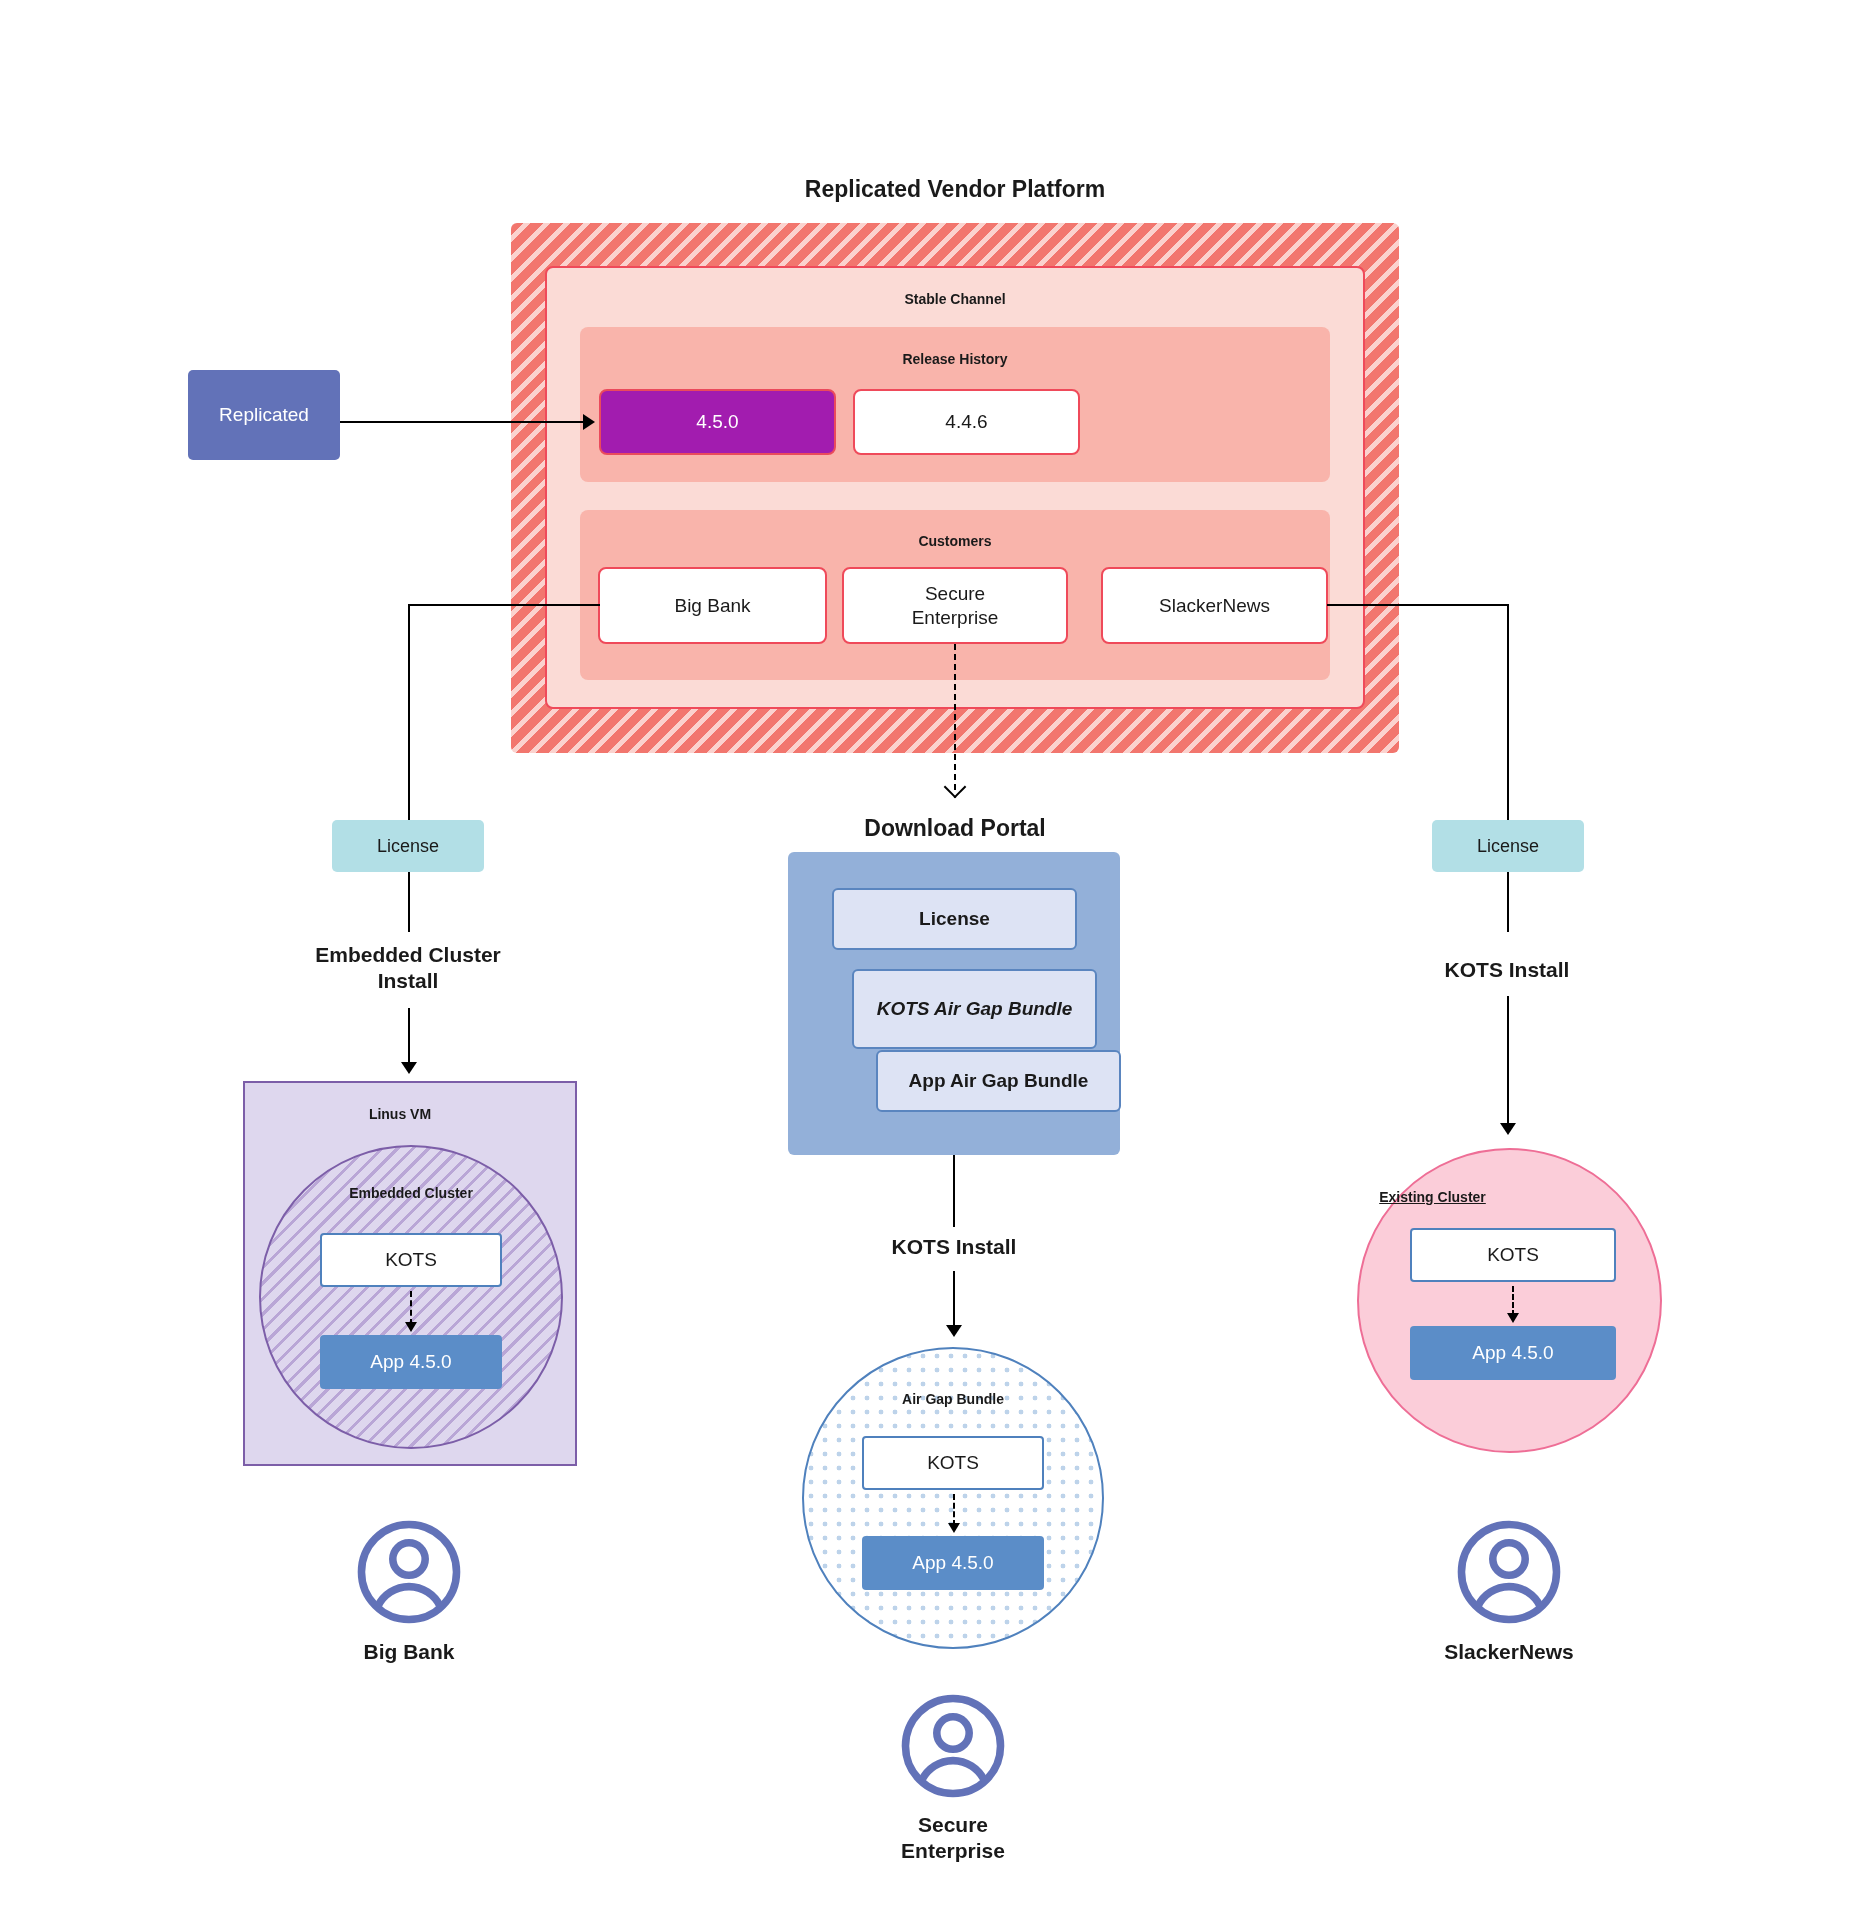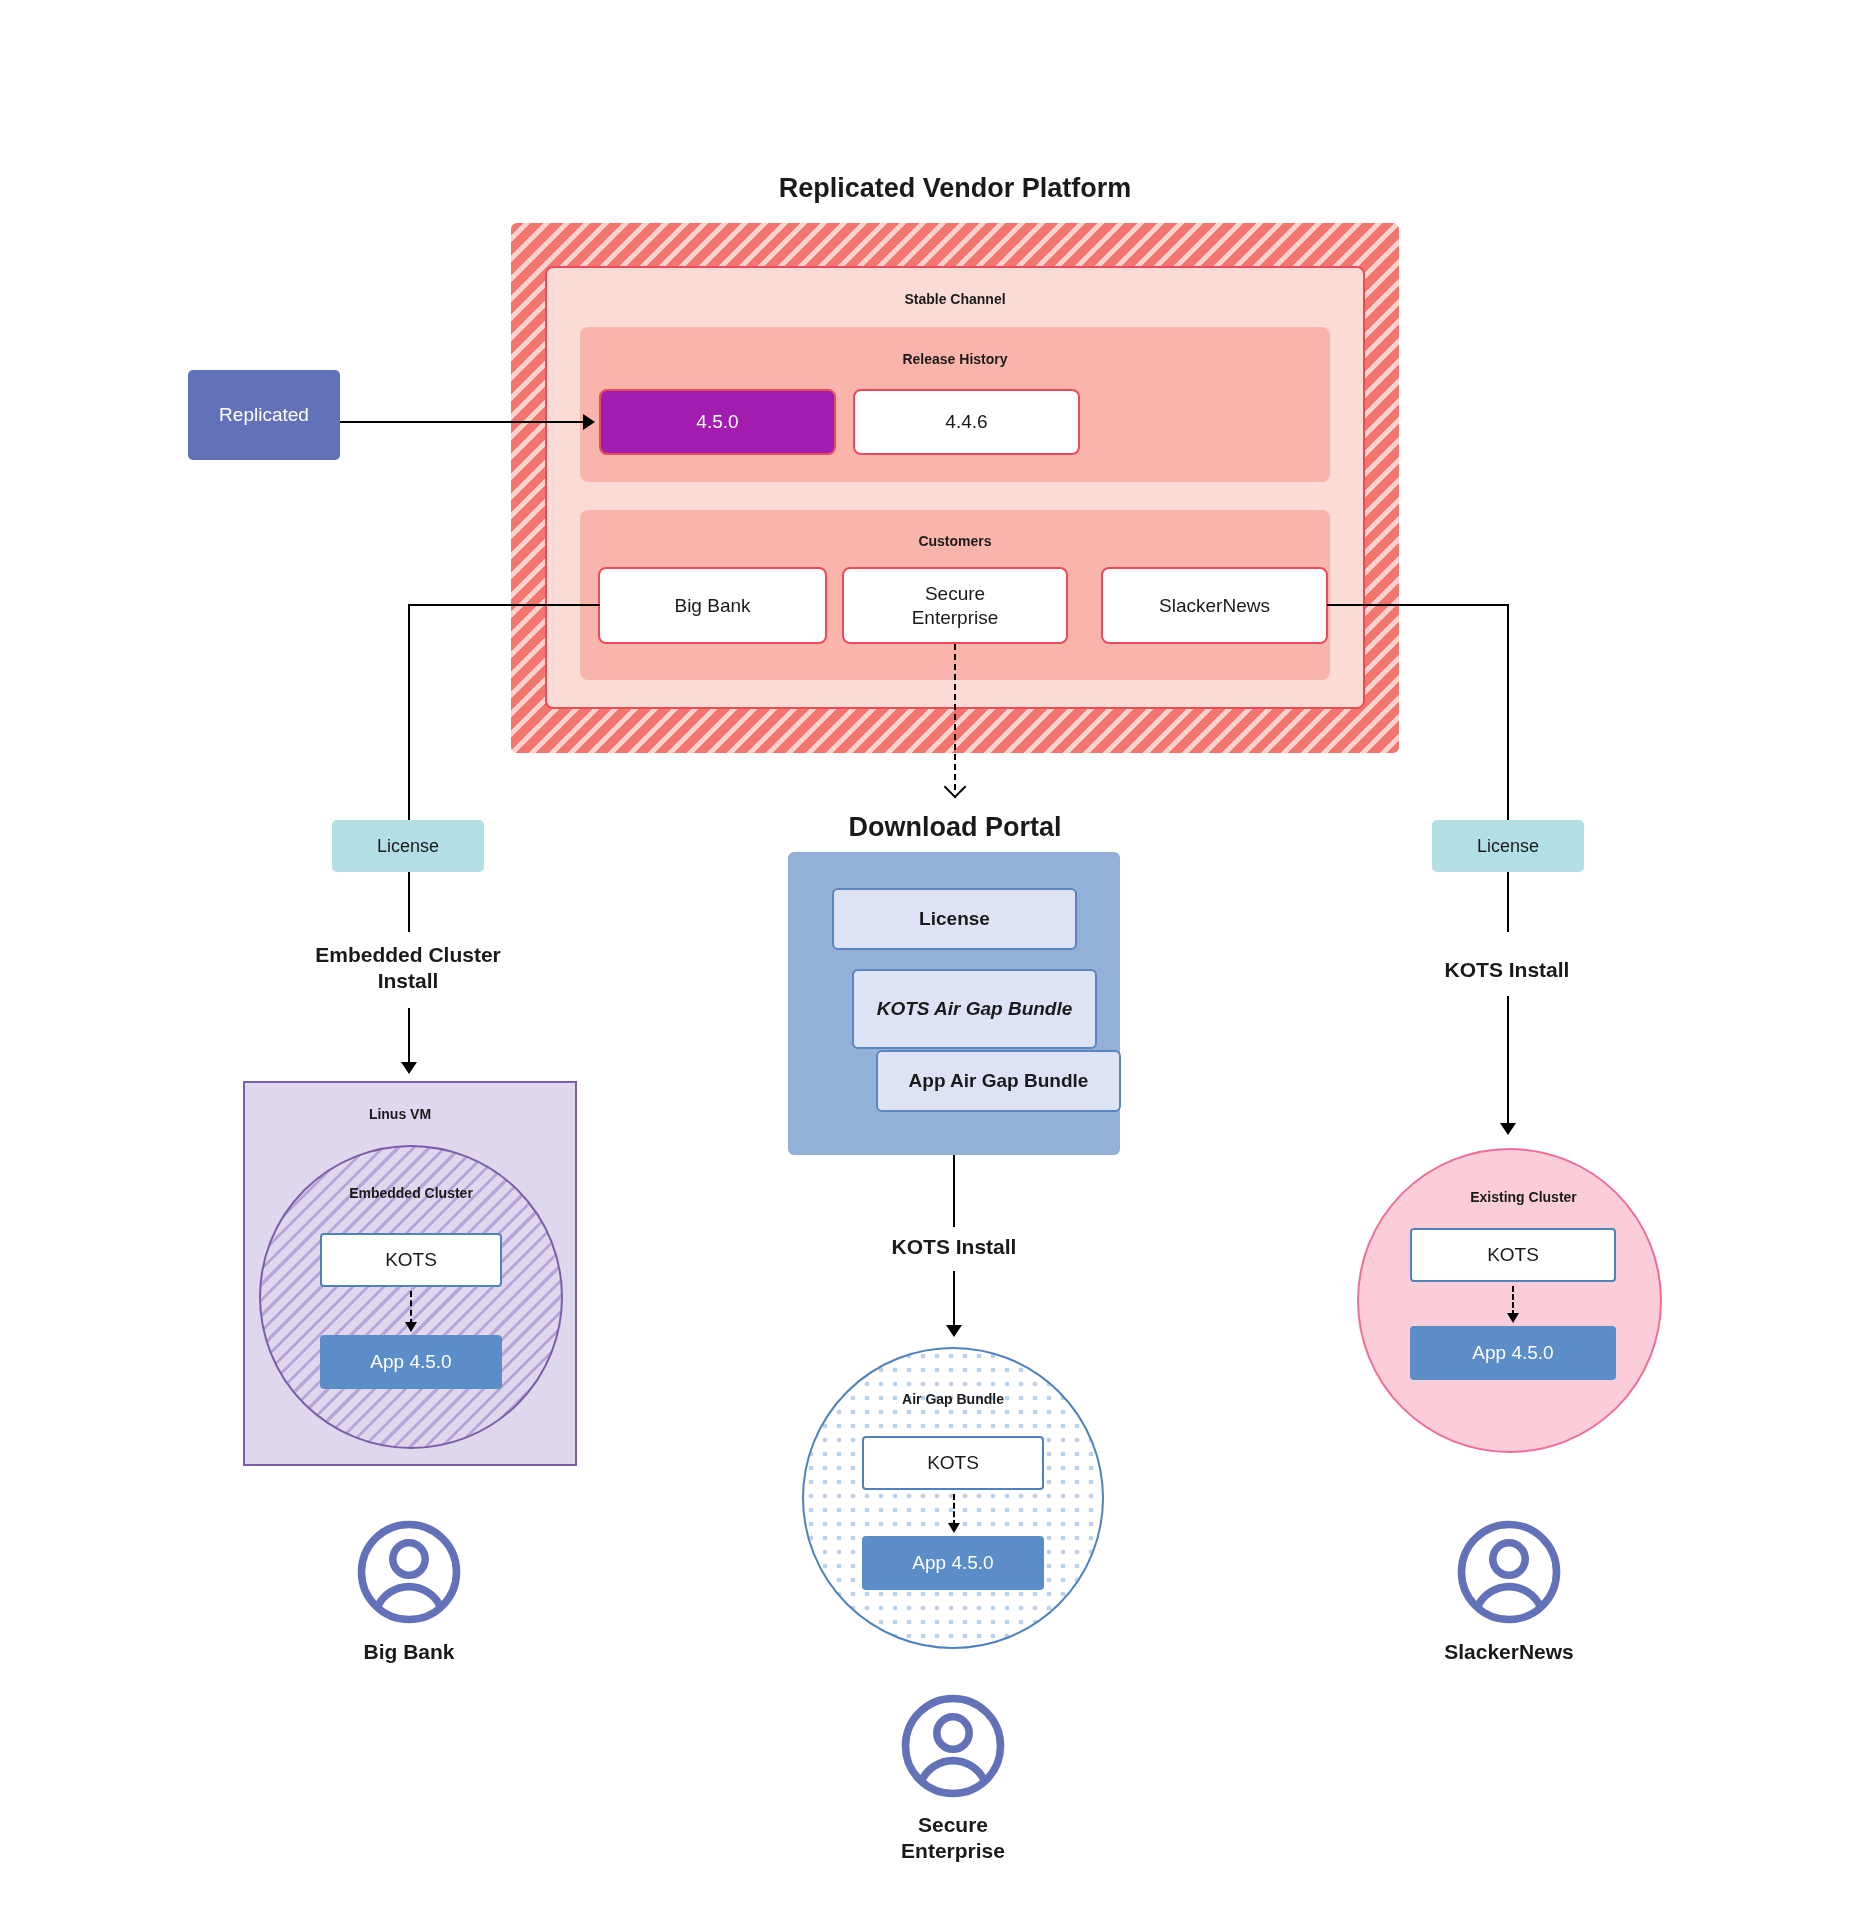--- a/index.html
+++ b/index.html
@@ -2,21 +2,21 @@
 <html><head>
 <meta charset="utf-8">
 <style>
   html,body{margin:0;padding:0;background:#ffffff;}
   body{width:1851px;height:1927px;position:relative;overflow:hidden;
        font-family:"Liberation Sans","DejaVu Sans",sans-serif;color:#1a1a1a;}
   .abs{position:absolute;box-sizing:border-box;}
   .ctr{display:flex;align-items:center;justify-content:center;text-align:center;line-height:1.25;}
 
   
-  .title-lg{font-size:27px;font-weight:700;}
+  .title-lg{font-size:23px;font-weight:700;}
   .title-sm{font-size:14px;font-weight:700;}
   .lbl-b{font-size:21px;font-weight:700;}
 
   
   #platform-outer{
     background:repeating-linear-gradient(135deg,#f2766e 0px,#f2766e 9px,#fbd2ce 9px,#fbd2ce 14px);
     border-radius:6px;
   }
   #stable-channel{
     background:#fbdbd6;border:2px solid #ef4a5a;border-radius:8px;
@@ -157,21 +157,21 @@
 <div class="ln-h abs" style="left:1327px;top:604px;width:182px;"></div>
 <div class="ln-v abs" style="left:1507px;top:604px;height:223px;"></div>
 
 <div class="license-chip abs ctr" style="left:1432px;top:820px;width:152px;height:52px;">License</div>
 <div class="ln-v abs" style="left:1507px;top:872px;height:60px;"></div>
 <div class="abs ctr lbl-b" style="left:1387px;top:955px;width:240px;height:30px;">KOTS Install</div>
 <div class="ln-v abs" style="left:1507px;top:996px;height:130px;"></div>
 <div class="arrow-d abs" style="left:1500px;top:1123px;"></div>
 
 <div id="existing-cluster-circle" class="abs" style="left:1357px;top:1148px;width:305px;height:305px;"></div>
-<div class="abs ctr title-sm" style="left:1371px;top:1186px;width:305px;height:24px;">Existing Cluster</div>
+<div class="abs ctr title-sm" style="left:1280px;top:1186px;width:305px;height:24px;text-decoration:underline;">Existing Cluster</div>
 <div class="kots-box abs ctr" style="left:1410px;top:1228px;width:206px;height:54px;">KOTS</div>
 <div class="ln-v-d abs" style="left:1512px;top:1286px;height:30px;"></div>
 <div class="arrow-d-sm abs" style="left:1507px;top:1313px;"></div>
 <div class="app-box abs ctr" style="left:1410px;top:1326px;width:206px;height:54px;">App 4.5.0</div>
 
 <div class="abs avatar" style="left:1455px;top:1518px;width:108px;height:108px;">
   <svg width="108" height="108" viewBox="0 0 100 100" aria-hidden="true">
     <circle cx="50" cy="50" r="44" fill="none" stroke="#6272b8" stroke-width="7"></circle>
     <circle cx="50" cy="38" r="15" fill="none" stroke="#6272b8" stroke-width="7"></circle>
     <path d="M21 82 A32 32 0 0 1 79 82" fill="none" stroke="#6272b8" stroke-width="7"></path>

